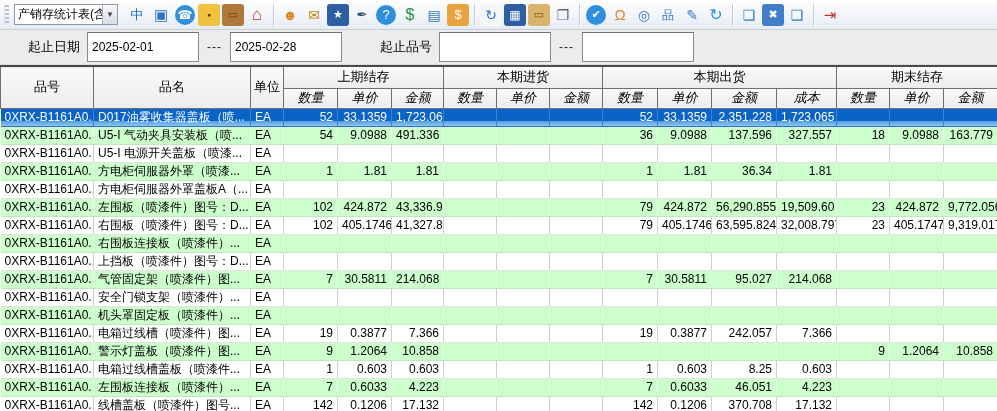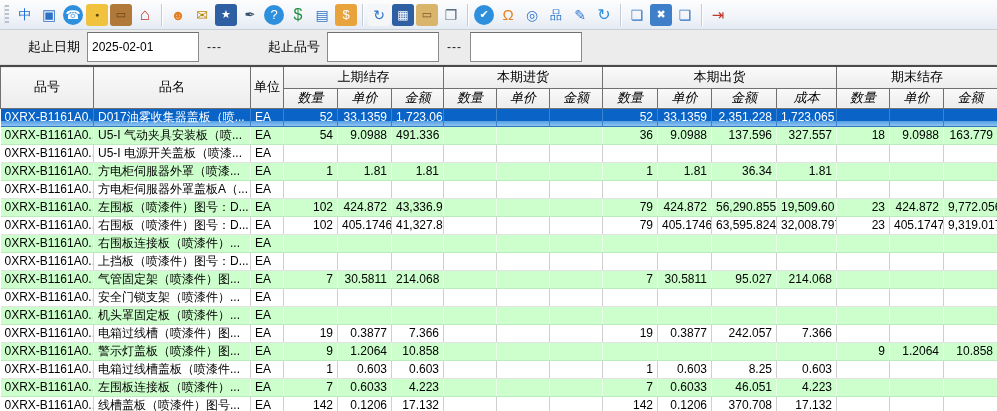--- a/index.html
+++ b/index.html
@@ -60,20 +60,24 @@
   }
   tbody tr.selected td { color:#fff; border-right-color:#3b82cf; border-bottom-color:#2f75c4; }
 </style>
 </head>
 <body>
 
 <div class="app">
 
   <div class="toolbar">
     <div class="grip"></div>
+    <div class="combo">
+      <span class="combo-text">产销存统计表(含</span>
+      <span class="combo-btn">▼</span>
+    </div>
     <div id="toolbar-icons" style="display:flex;align-items:center;gap:2px;">
         <div class="ticon" style="color: rgb(26, 111, 212); font-size: 13px;">中</div>
         <div class="ticon" style="color: rgb(42, 113, 199); font-size: 15px;">▣</div>
         <div class="ticon round" style="color: rgb(255, 255, 255); background: rgb(46, 143, 221); font-size: 12px;">☎</div>
         <div class="ticon" style="color: rgb(93, 70, 5); background: rgb(240, 194, 62); font-size: 7px;">●</div>
         <div class="ticon" style="color: rgb(107, 71, 24); background: rgb(176, 121, 57); font-size: 11px;">▭</div>
         <div class="ticon" style="color: rgb(192, 57, 43); font-size: 17px;">⌂</div>
         <div class="tsep"></div>
         <div class="ticon" style="color: rgb(230, 126, 34); font-size: 14px;">☻</div>
         <div class="ticon" style="color: rgb(184, 134, 11); font-size: 14px;">✉</div>
@@ -101,20 +105,21 @@
         <div class="ticon" style="color: rgb(46, 116, 201); font-size: 14px;">❑</div>
         <div class="tsep"></div>
         <div class="ticon" style="color: rgb(192, 57, 43); font-size: 15px;">⇥</div>
       </div>
   </div>
 
   <div class="filterbar">
     <span class="flabel">起止日期</span>
     <input class="finput" value="2025-02-01" style="">
     <span class="fdash">---</span>
+    <input class="finput" value="2025-02-28" style="">
     <span class="fgap"></span>
     <span class="flabel">起止品号</span>
     <input class="finput" value="" style="">
     <span class="fdash">---</span>
     <input class="finput" value="" style="">
   </div>
 
   <div class="gridwrap">
     <table id="grid-table">
         <colgroup>

